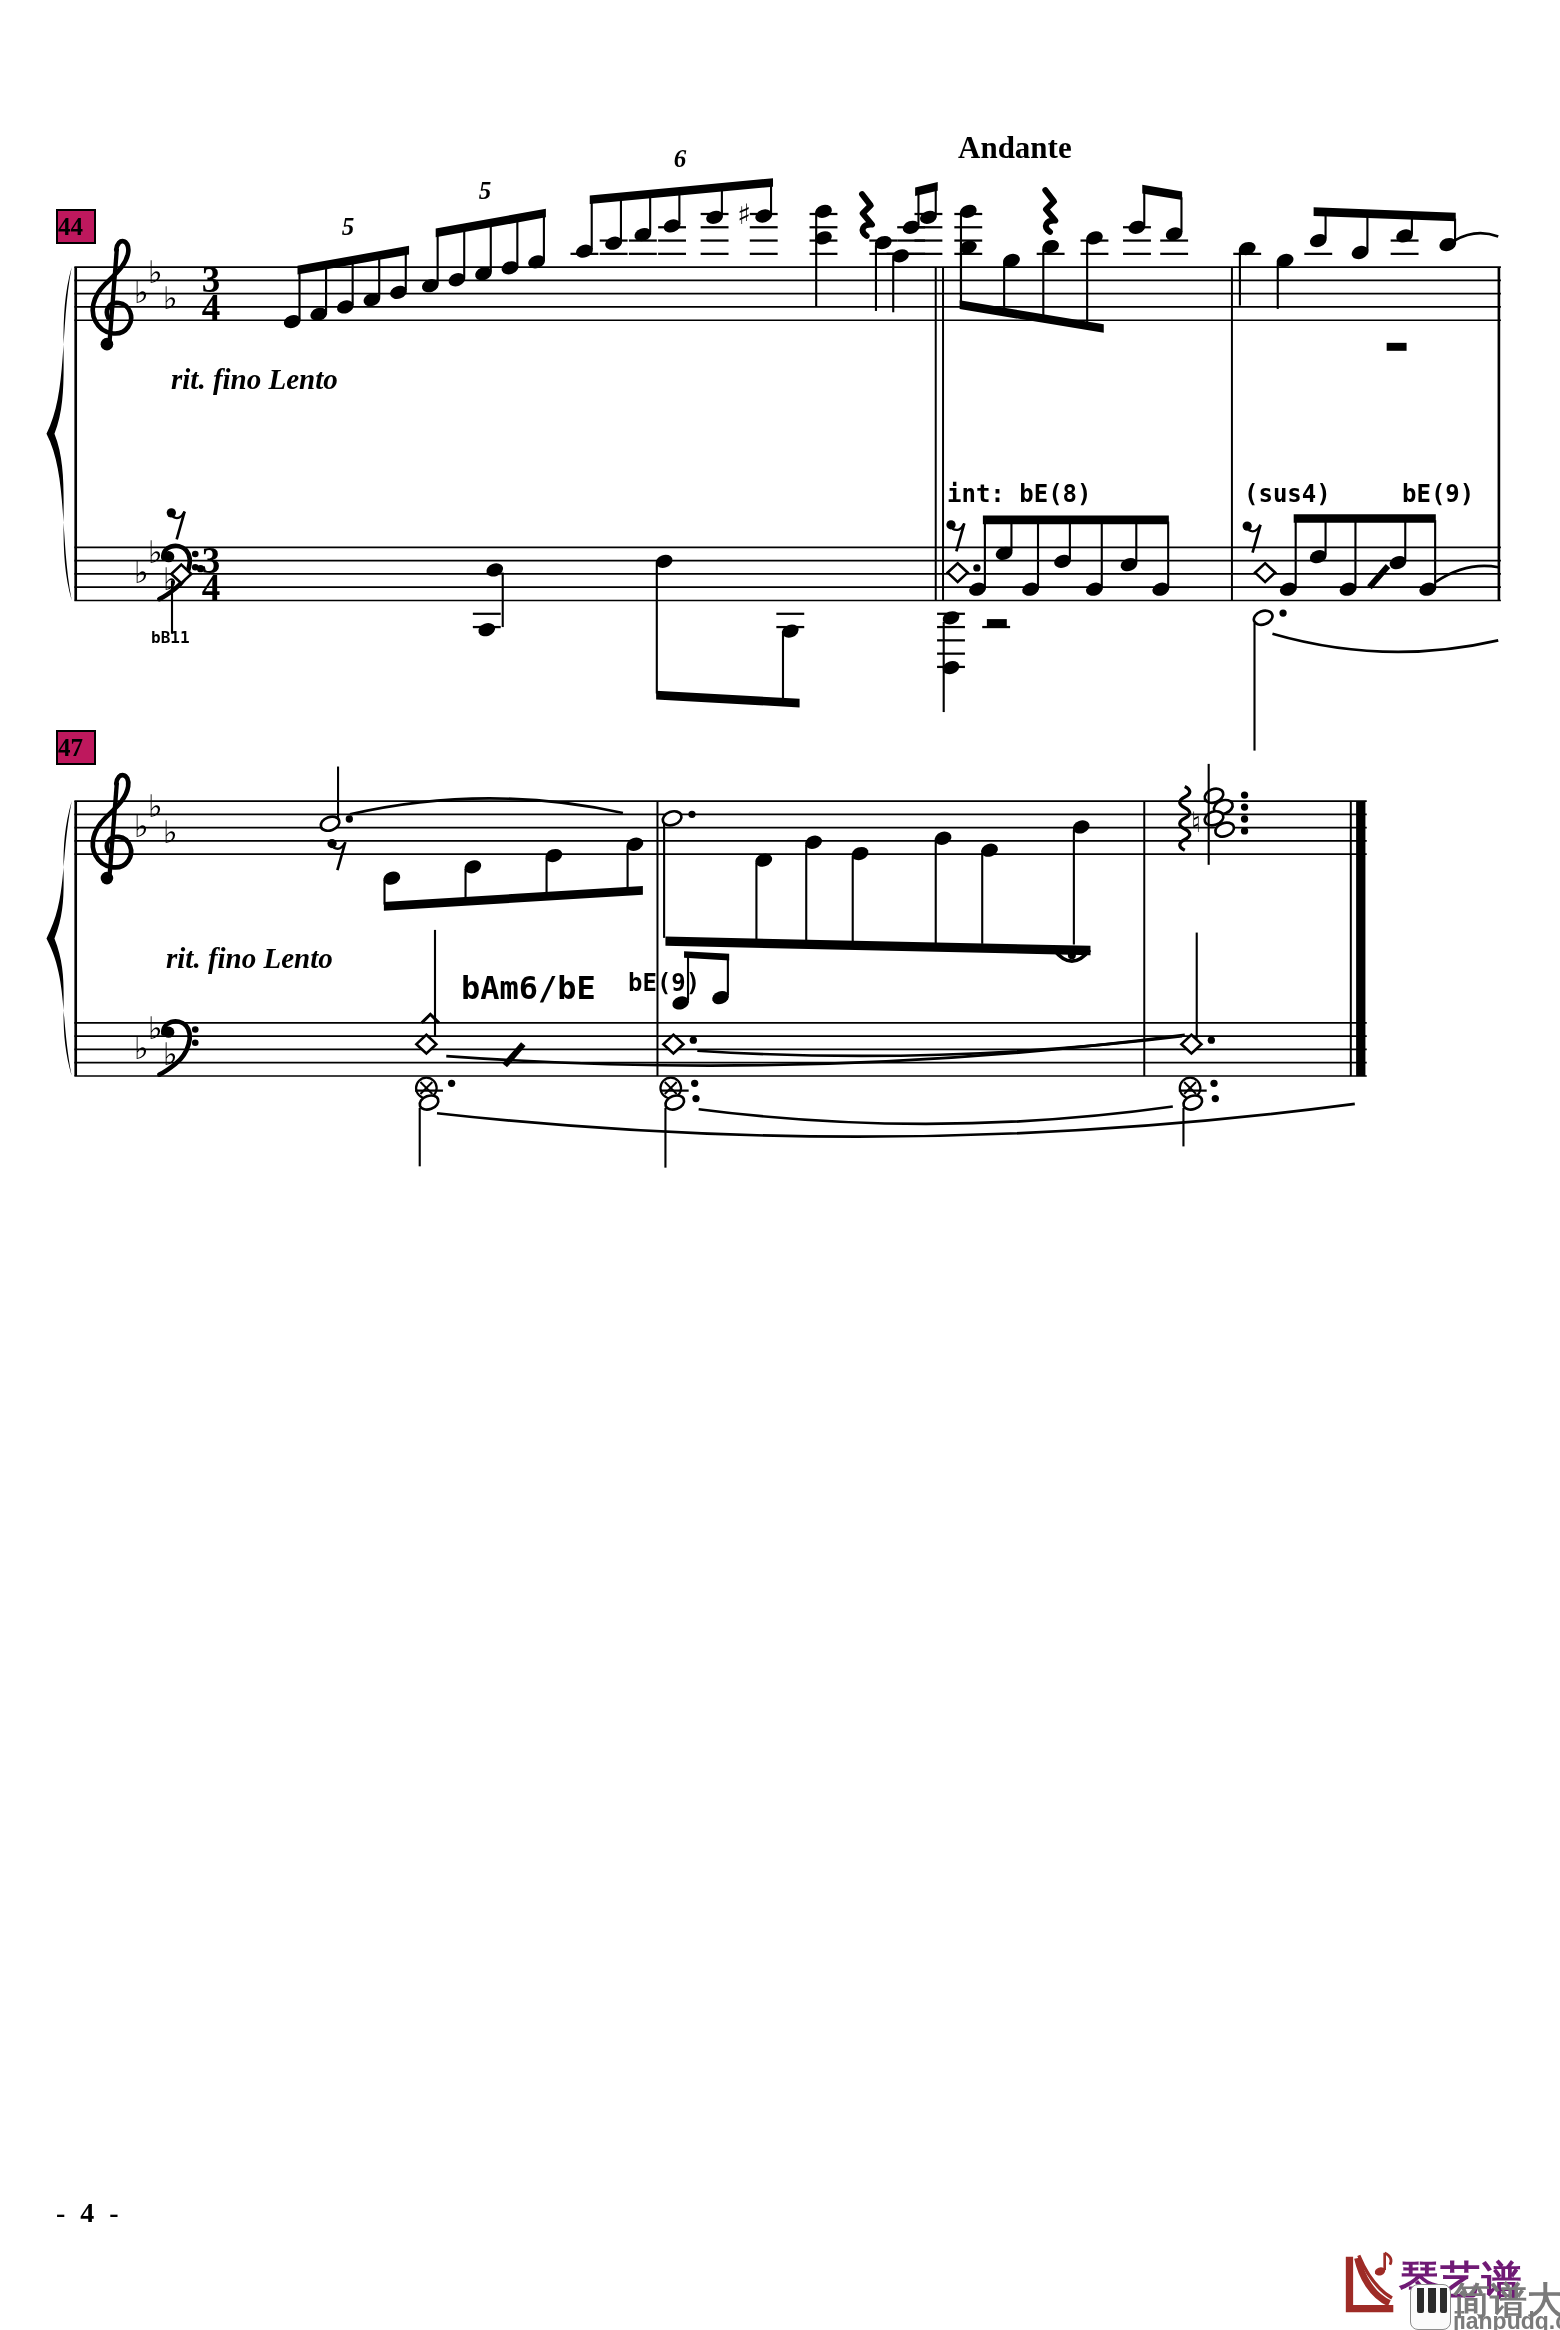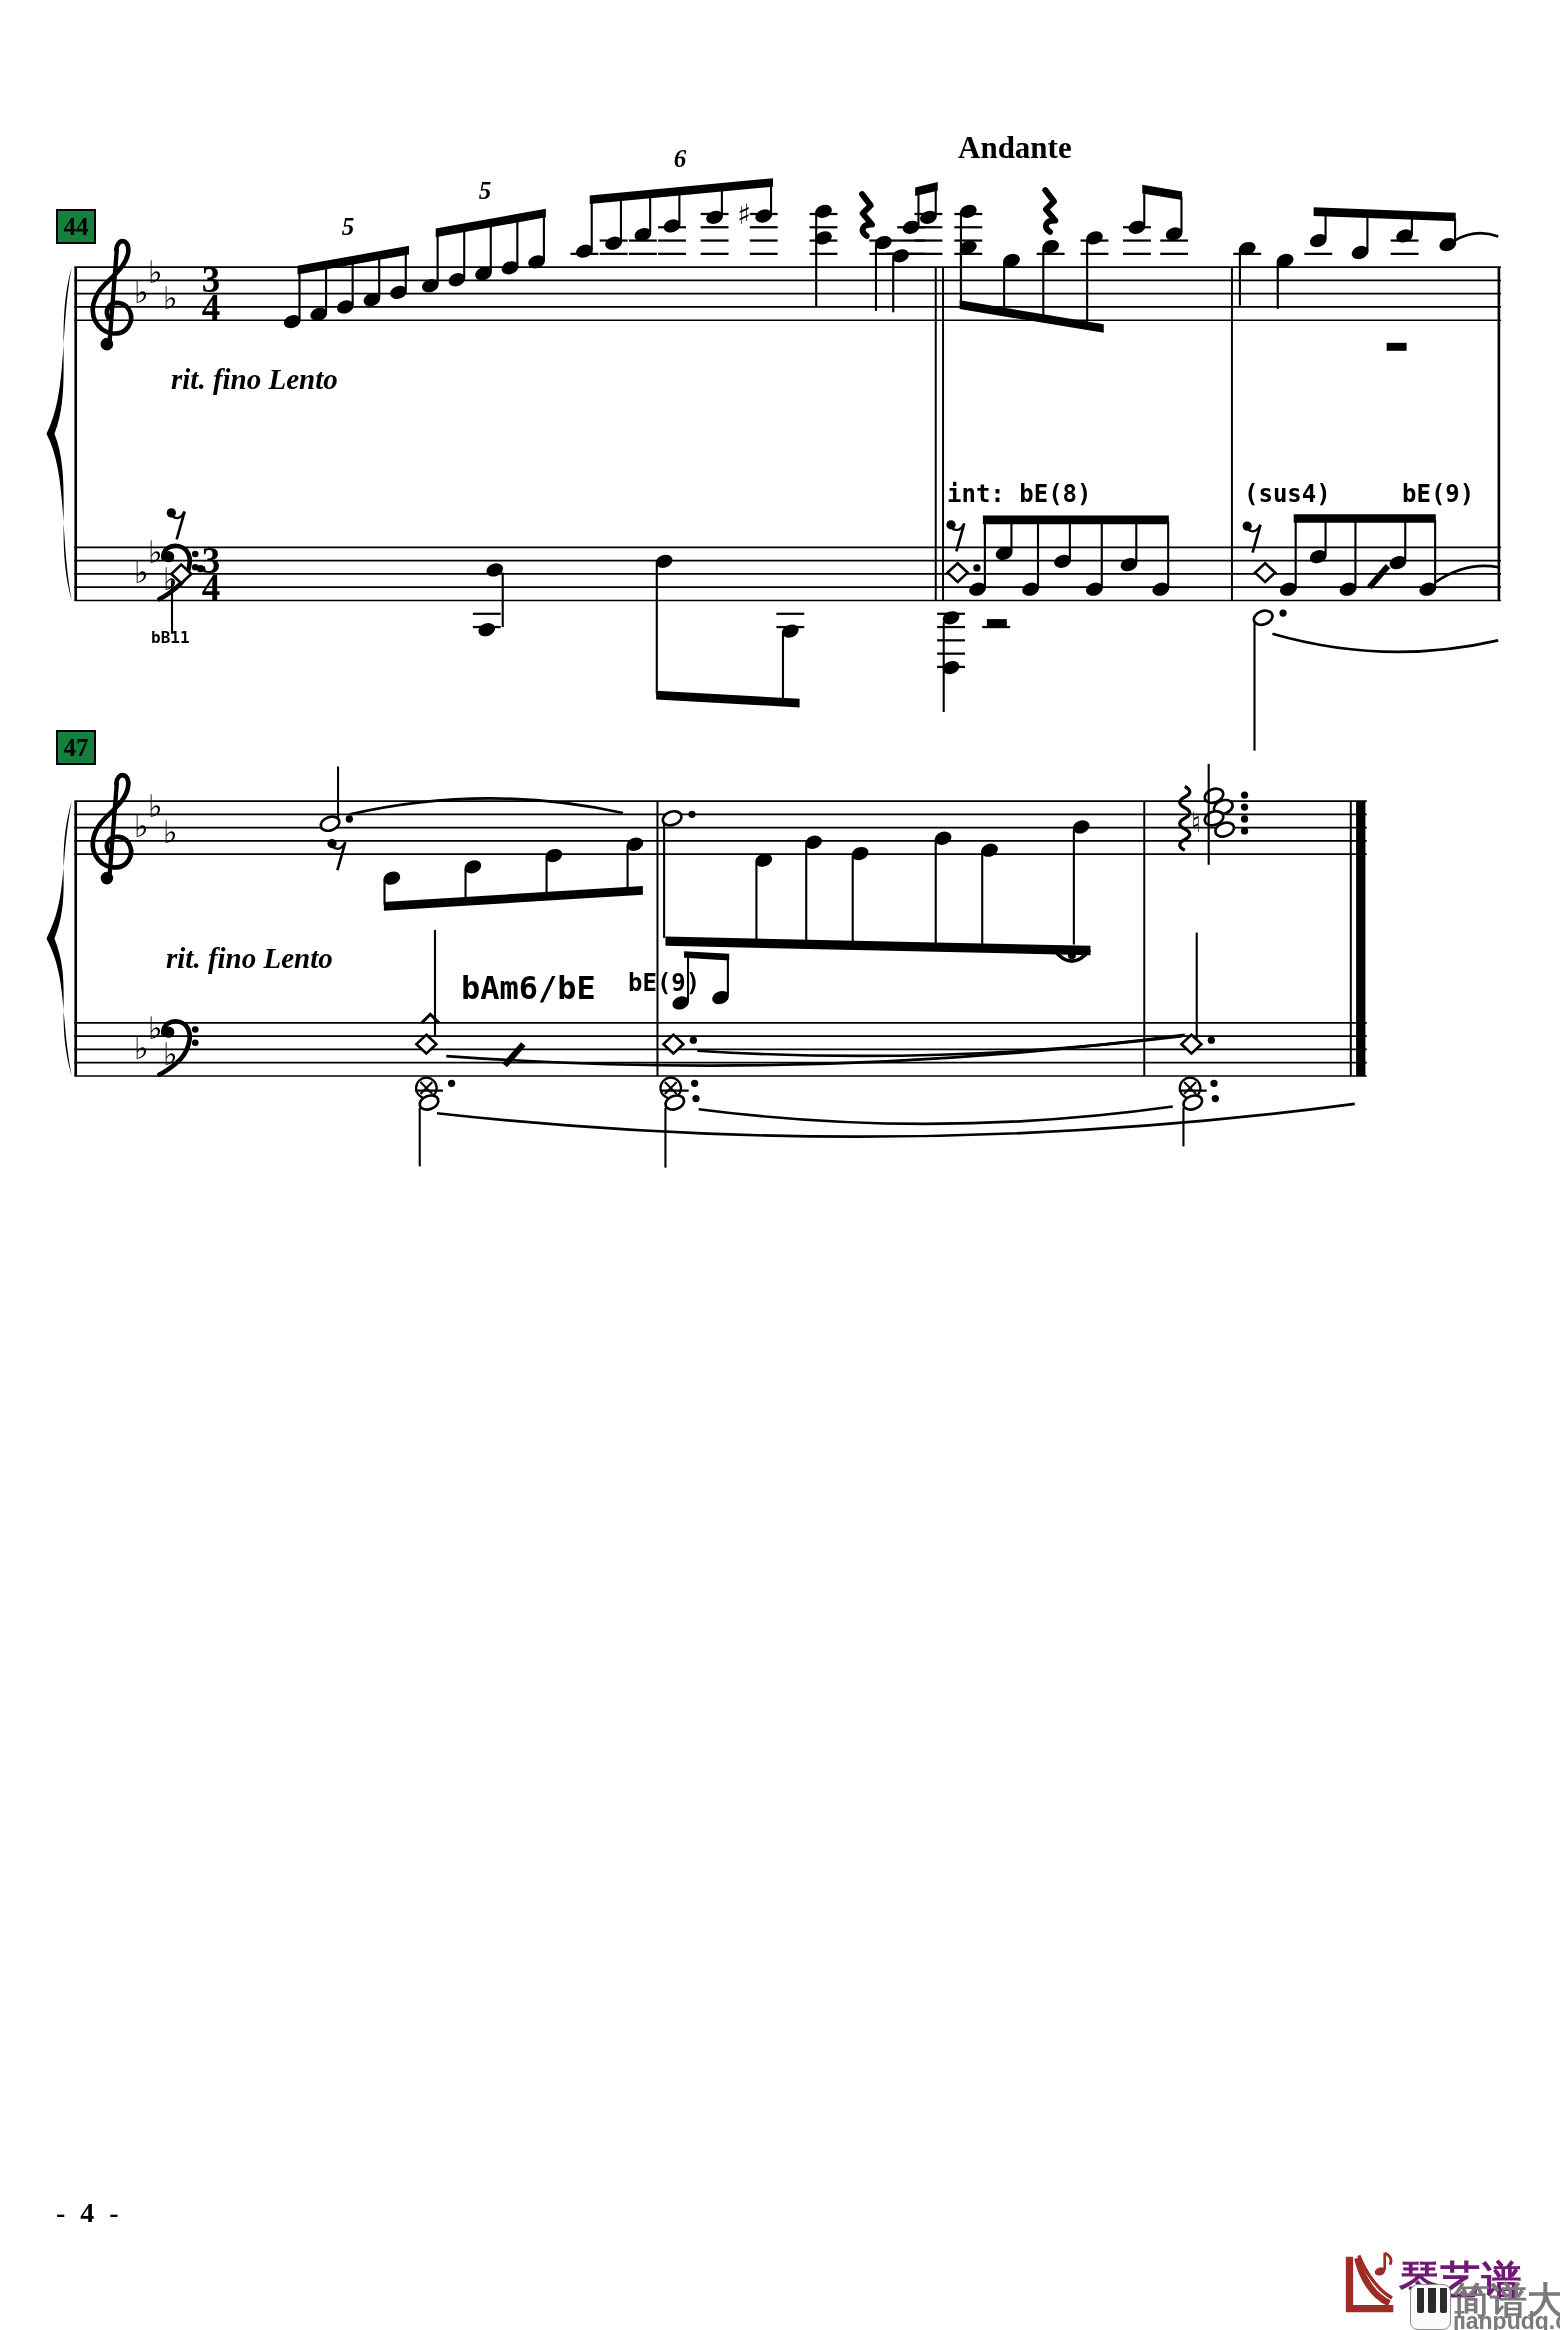--- a/index.html
+++ b/index.html
@@ -2,22 +2,22 @@
 <html style="font-size:10.6px"><head>
 <meta charset="utf-8">
 <style>
   html,body{margin:0;padding:0;background:#e8e8e8;}
   .page{position:relative;width:1560px;height:2330px;background:#ffffff;overflow:hidden;
         font-family:"Liberation Serif",serif;color:#000;}
   .abs{position:absolute;white-space:pre;}
   .serifB{font-family:"Liberation Serif",serif;font-weight:bold;}
   .serifBI{font-family:"Liberation Serif",serif;font-weight:bold;font-style:italic;}
   .mono{font-family:"DejaVu Sans Mono",monospace;font-weight:bold;}
-  .mnum{border:2.7px solid #000;width:36px;height:31px;display:flex;align-items:center;justify-content:center;
-        font-size:25px;font-family:"Liberation Serif",serif;font-weight:bold;background:#15803d;}
+  .mnum{border:2.7px solid #000;width:36px;height:31px;display:flex;align-items:center;
+        font-size:25px;font-family:"Liberation Serif",serif;font-weight:bold;background:#be185d;}
   .accidental{font-family:"DejaVu Sans",sans-serif;font-size:31px;line-height:1;transform:translate(-50%,-55%);}
   .tsig{font-size:37px;line-height:1;transform:translate(-50%,-52%);}
   .tuplet{font-size:25px;line-height:1;font-style:italic;font-weight:bold;transform:translate(-50%,-50%);}
   #notation-svg{position:absolute;left:0;top:0;}
   .wm-keys{position:absolute;width:41px;height:46px;background:#fbfbfb;border:1.3px solid #8d8d8d;border-radius:8px;
            box-sizing:border-box;overflow:hidden;}
   .wm-keys .bk{position:absolute;top:3.3px;width:7.3px;height:25px;background:#2b2b2b;border-radius:0 0 2px 2px;}
   .wm-cn{font-family:"Liberation Sans",sans-serif;font-weight:bold;}
 </style>
 </head>

